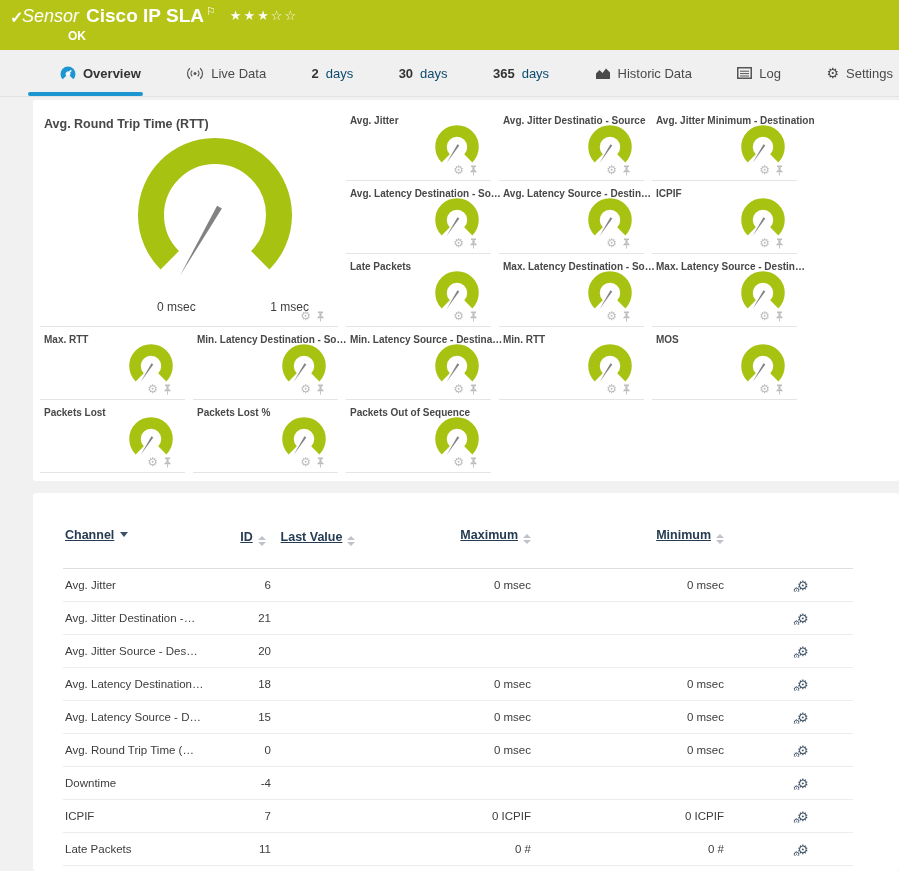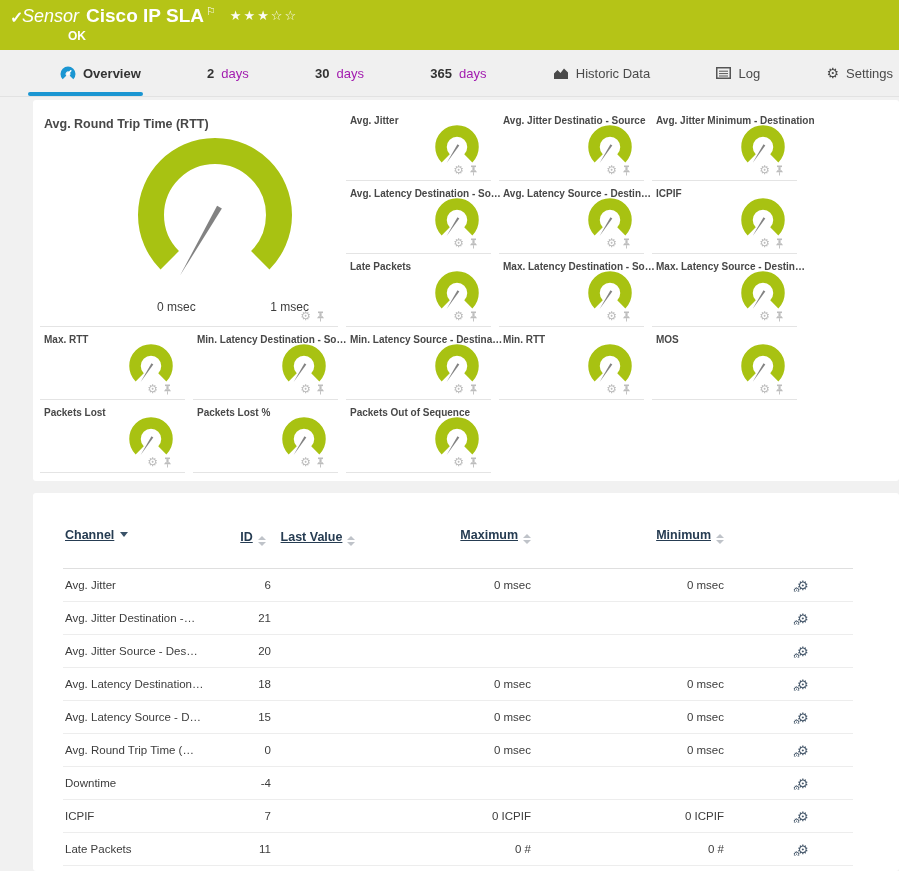--- a/index.html
+++ b/index.html
@@ -25,21 +25,21 @@
   .status-ok{position:absolute;left:55px;top:29px;font-size:12px;font-weight:bold;margin-left:13px;}
   
   .tabs{height:47px;background:#f0f0f0;border-bottom:1px solid #e2e2e2;
     display:flex;align-items:center;justify-content:space-between;padding:0 6px 0 60px;}
   .tab{position:relative;height:100%;display:flex;align-items:center;gap:7px;
     font-size:13px;color:#4a4a4a;cursor:pointer;white-space:nowrap;}
   .tab.active{font-weight:bold;color:#333;}
   .tab.active::after{content:"";position:absolute;left:-32px;right:-2px;bottom:0;height:4px;
     background:var(--accent-blue);border-radius:2px;}
   .t-num{font-weight:bold;color:#333;}
-  .t-word{color:#a21caf;}
+  .t-word{color:#0c4a6e;}
   .t-icon{display:inline-flex;align-items:center;}
   .gear-glyph{font-size:14px;color:#4a4a4a;font-style:normal;}
   
   .panel{background:#fff;margin-left:33px;border-radius:3px;}
   .gauges-panel{margin-top:3px;padding:8px 0 8px 7px;height:381px;width:866px;}
   .gauge-grid{display:grid;grid-template-columns:repeat(5,145px);grid-auto-rows:73px;column-gap:8px;}
   .tile{position:relative;border-bottom:1px solid #e4e4e4;cursor:pointer;}
   .tile-title{position:absolute;top:7px;left:4px;font-size:10px;font-weight:bold;color:#484848;white-space:nowrap;z-index:2;}
   .big-tile{grid-row:1 / span 3;grid-column:1 / span 2;}
   .big-tile .tile-title{font-size:12.5px;top:9px;}
@@ -93,20 +93,32 @@
     <div class="tab active">
       <span class="t-icon">
         <svg width="16" height="14" viewBox="0 0 16 14">
             <path d="M4.46 11.54 A5 5 0 1 1 11.54 11.54" fill="none" stroke="#1b96d2" stroke-width="5"></path>
             <line x1="7.6" y1="8.4" x2="10.8" y2="4.8" stroke="#fff" stroke-width="1.6" stroke-linecap="round"></line>
           </svg>
       </span>
       <span class="t-label">Overview</span>
     </div>
     <div class="tab">
+      <span class="t-icon">
+        <svg width="18" height="13" viewBox="0 0 18 13" fill="none" stroke="#555" stroke-width="1.2">
+            <circle cx="9" cy="6.5" r="1.5" fill="#555" stroke="none"></circle>
+            <path d="M6.2 3.7 A4 4 0 0 0 6.2 9.3"></path>
+            <path d="M11.8 3.7 A4 4 0 0 1 11.8 9.3"></path>
+            <path d="M3.9 1.3 A6.8 6.8 0 0 0 3.9 11.7"></path>
+            <path d="M14.1 1.3 A6.8 6.8 0 0 1 14.1 11.7"></path>
+          </svg>
+      </span>
+      <span class="t-label">Live Data</span>
+    </div>
+    <div class="tab">
       <span class="t-num">2</span>
       <span class="t-word">days</span>
     </div>
     <div class="tab">
       <span class="t-num">30</span>
       <span class="t-word">days</span>
     </div>
     <div class="tab">
       <span class="t-num">365</span>
       <span class="t-word">days</span>

